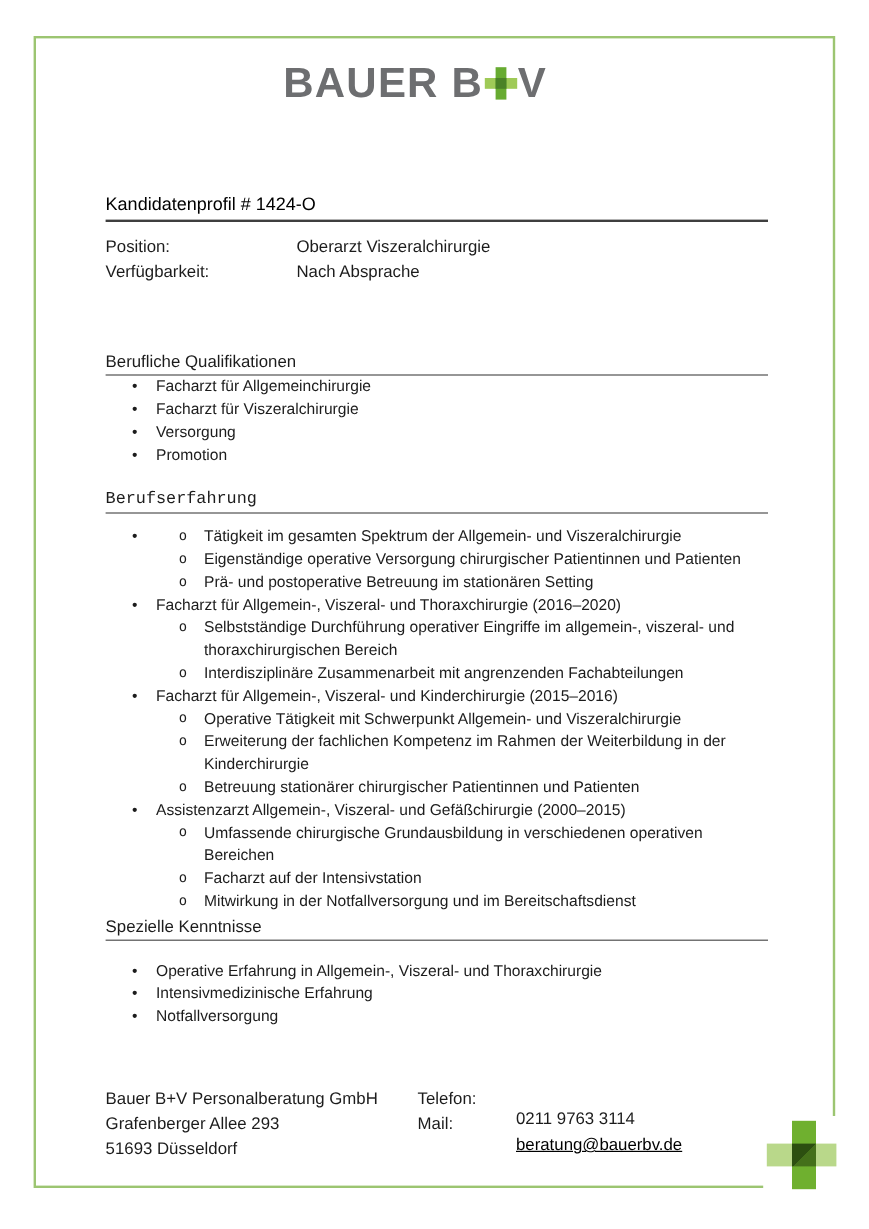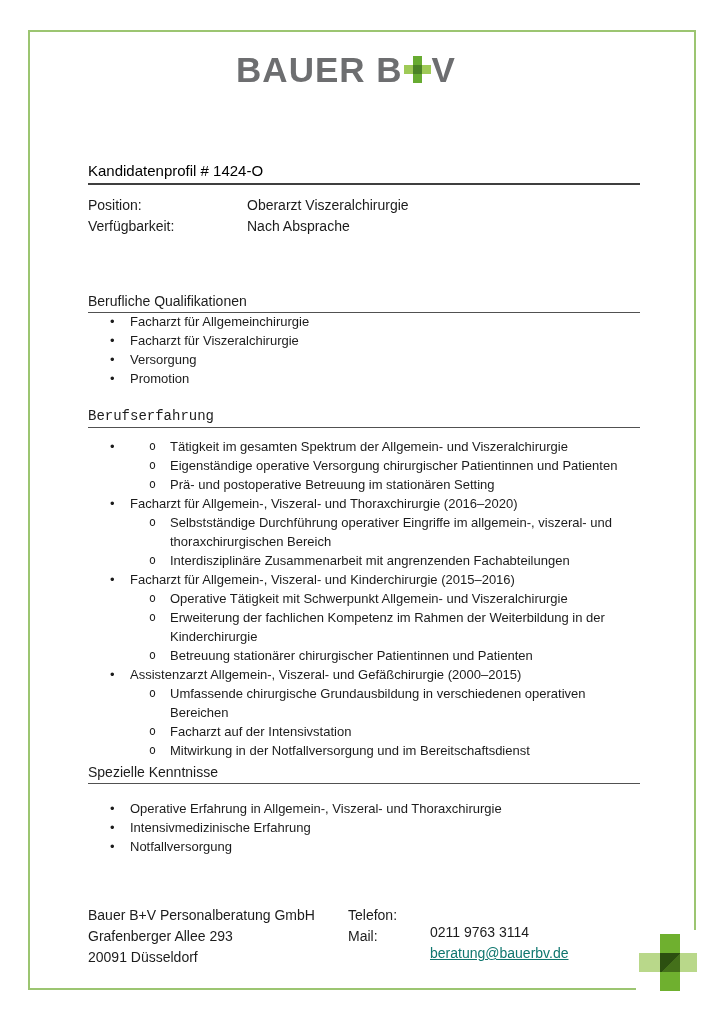--- a/index.html
+++ b/index.html
@@ -29,21 +29,21 @@
   .blist .li1,.blist .li2{position:relative;font-size:13px;line-height:19px;}
   .blist .li1{padding-left:42px;}
   .blist .li2{padding-left:82px;}
   .blist .b{position:absolute;left:22px;top:0;font-size:13px;}
   .blist .o{position:absolute;left:61px;top:0;font-size:11.5px;font-family:"DejaVu Sans Mono",monospace;}
   
   #contact-body{top:905px;font-size:14px;}
   .crow{position:relative;line-height:21px;}
   .clabel{position:absolute;left:260px;top:0;}
   .cvalue{position:absolute;left:342px;top:0;white-space:nowrap;margin-top:17px;}
-  a.email{color:#0f766e;text-decoration:underline;}
+  a.email{color:#000000;text-decoration:underline;}
   
   .corner-cross{position:absolute;left:639px;top:934px;width:58px;height:57px;}
   .corner-cross .h{position:absolute;left:0;top:19px;width:58px;height:19px;background:#b9d88a;}
   .corner-cross .v{position:absolute;left:21px;top:0;width:20px;height:57px;background:#6fb02f;}
   .corner-cross .c{position:absolute;left:21px;top:19px;width:20px;height:19px;
                    background:linear-gradient(135deg,#2c4f10 0 52%,#44701a 52% 100%);}
 </style>
 </head>
 <body>
 
@@ -111,21 +111,21 @@
       <span>Bauer B+V Personalberatung GmbH</span>
       <span class="clabel">Telefon:</span>
       <span class="cvalue">0211 9763 3114</span>
     </div>
     <div class="crow">
       <span>Grafenberger Allee 293</span>
       <span class="clabel">Mail:</span>
       <a class="cvalue email" href="#">beratung@bauerbv.de</a>
     </div>
     <div class="crow">
-      <span>20091 Düsseldorf</span>
+      <span>51693 Düsseldorf</span>
     </div>
   </div>
 
   <div class="corner-cross">
     <i class="h"></i>
     <i class="v"></i>
     <i class="c"></i>
   </div>
 
 </div>

